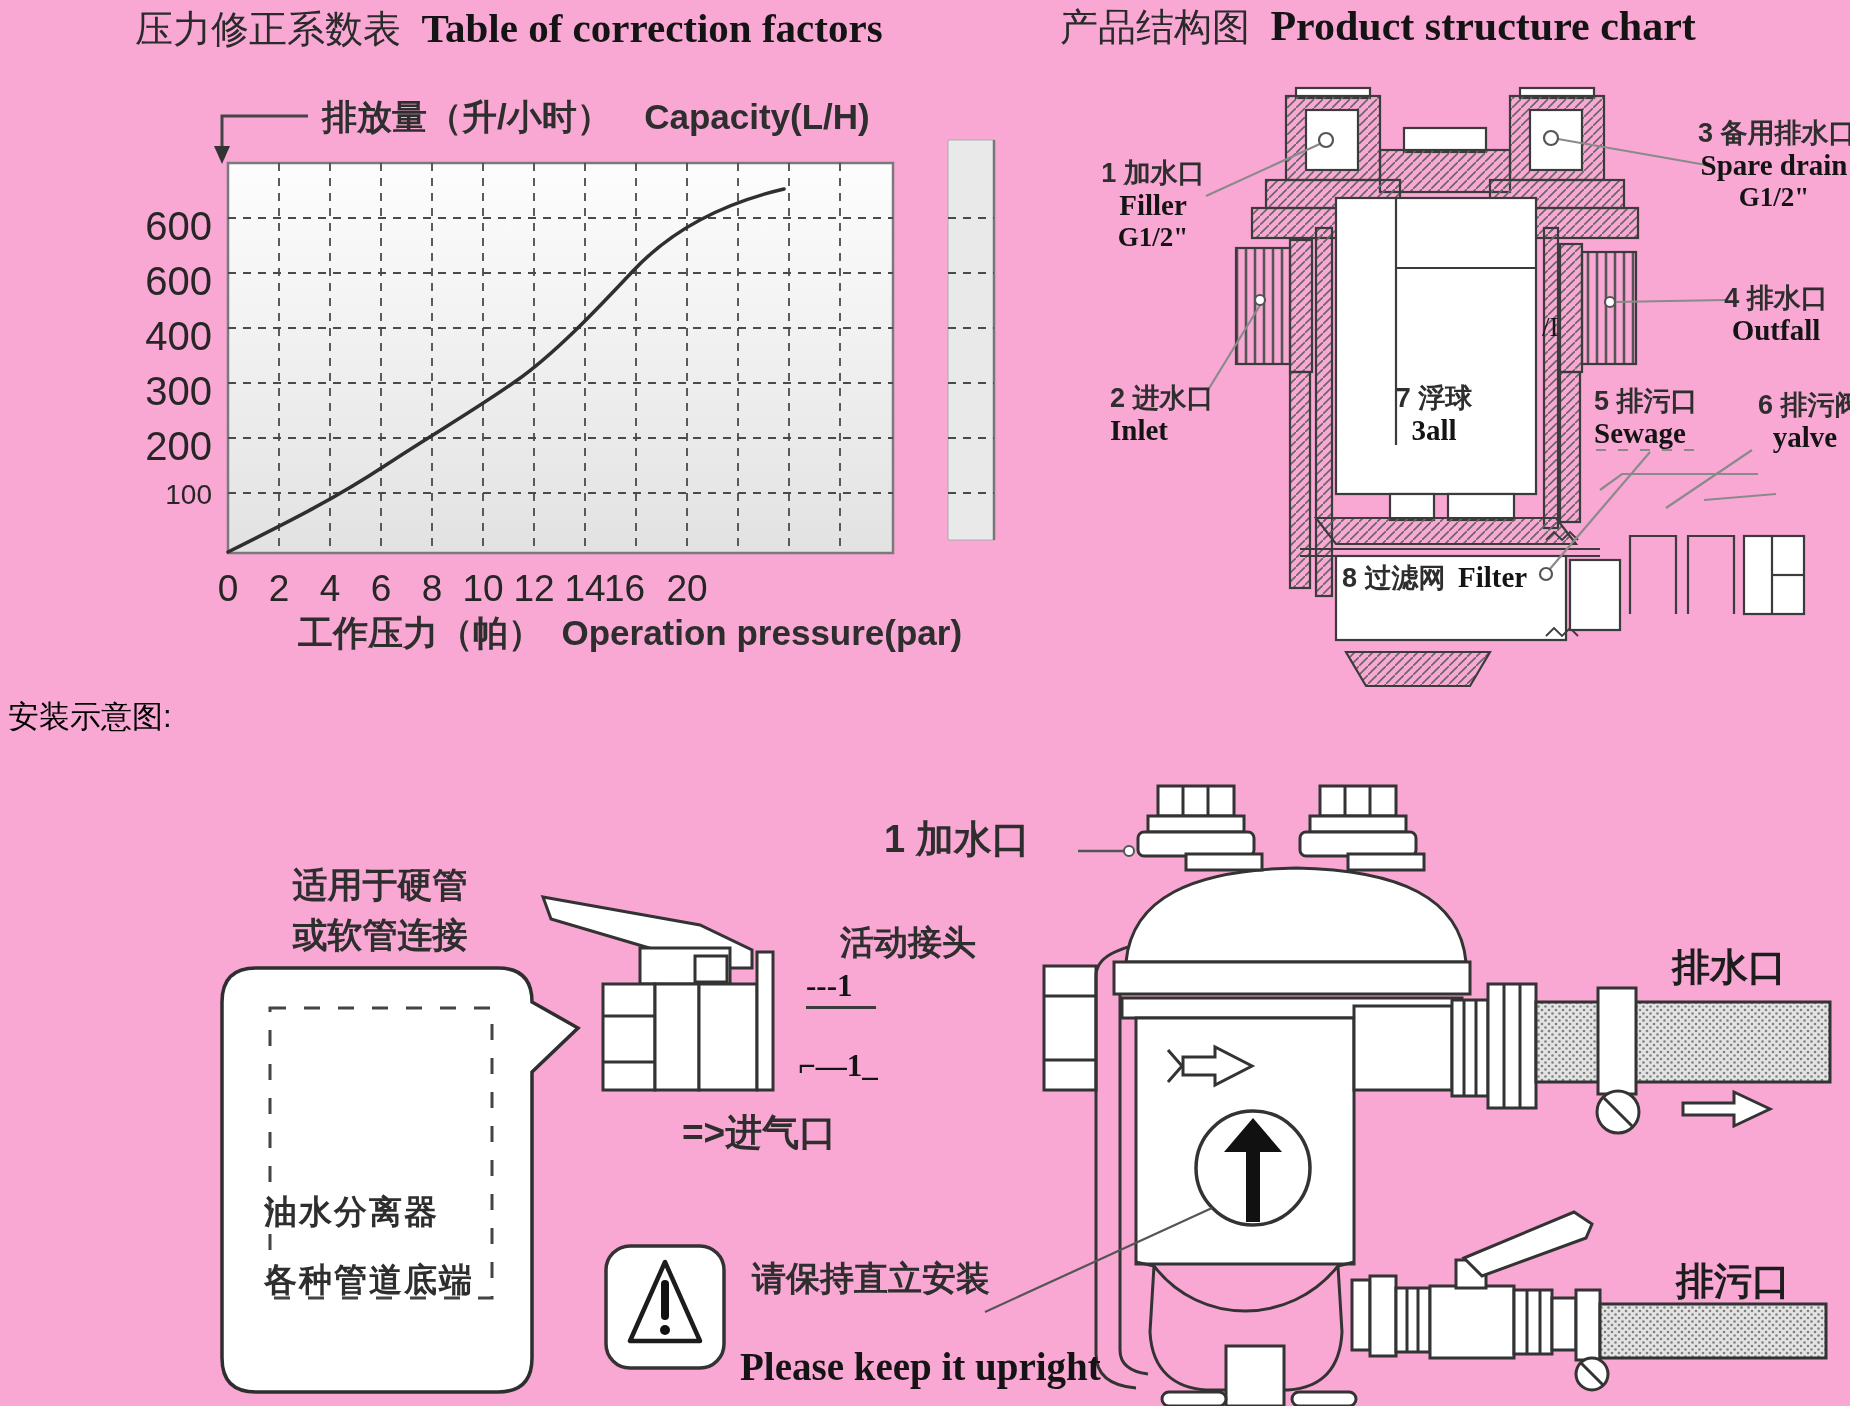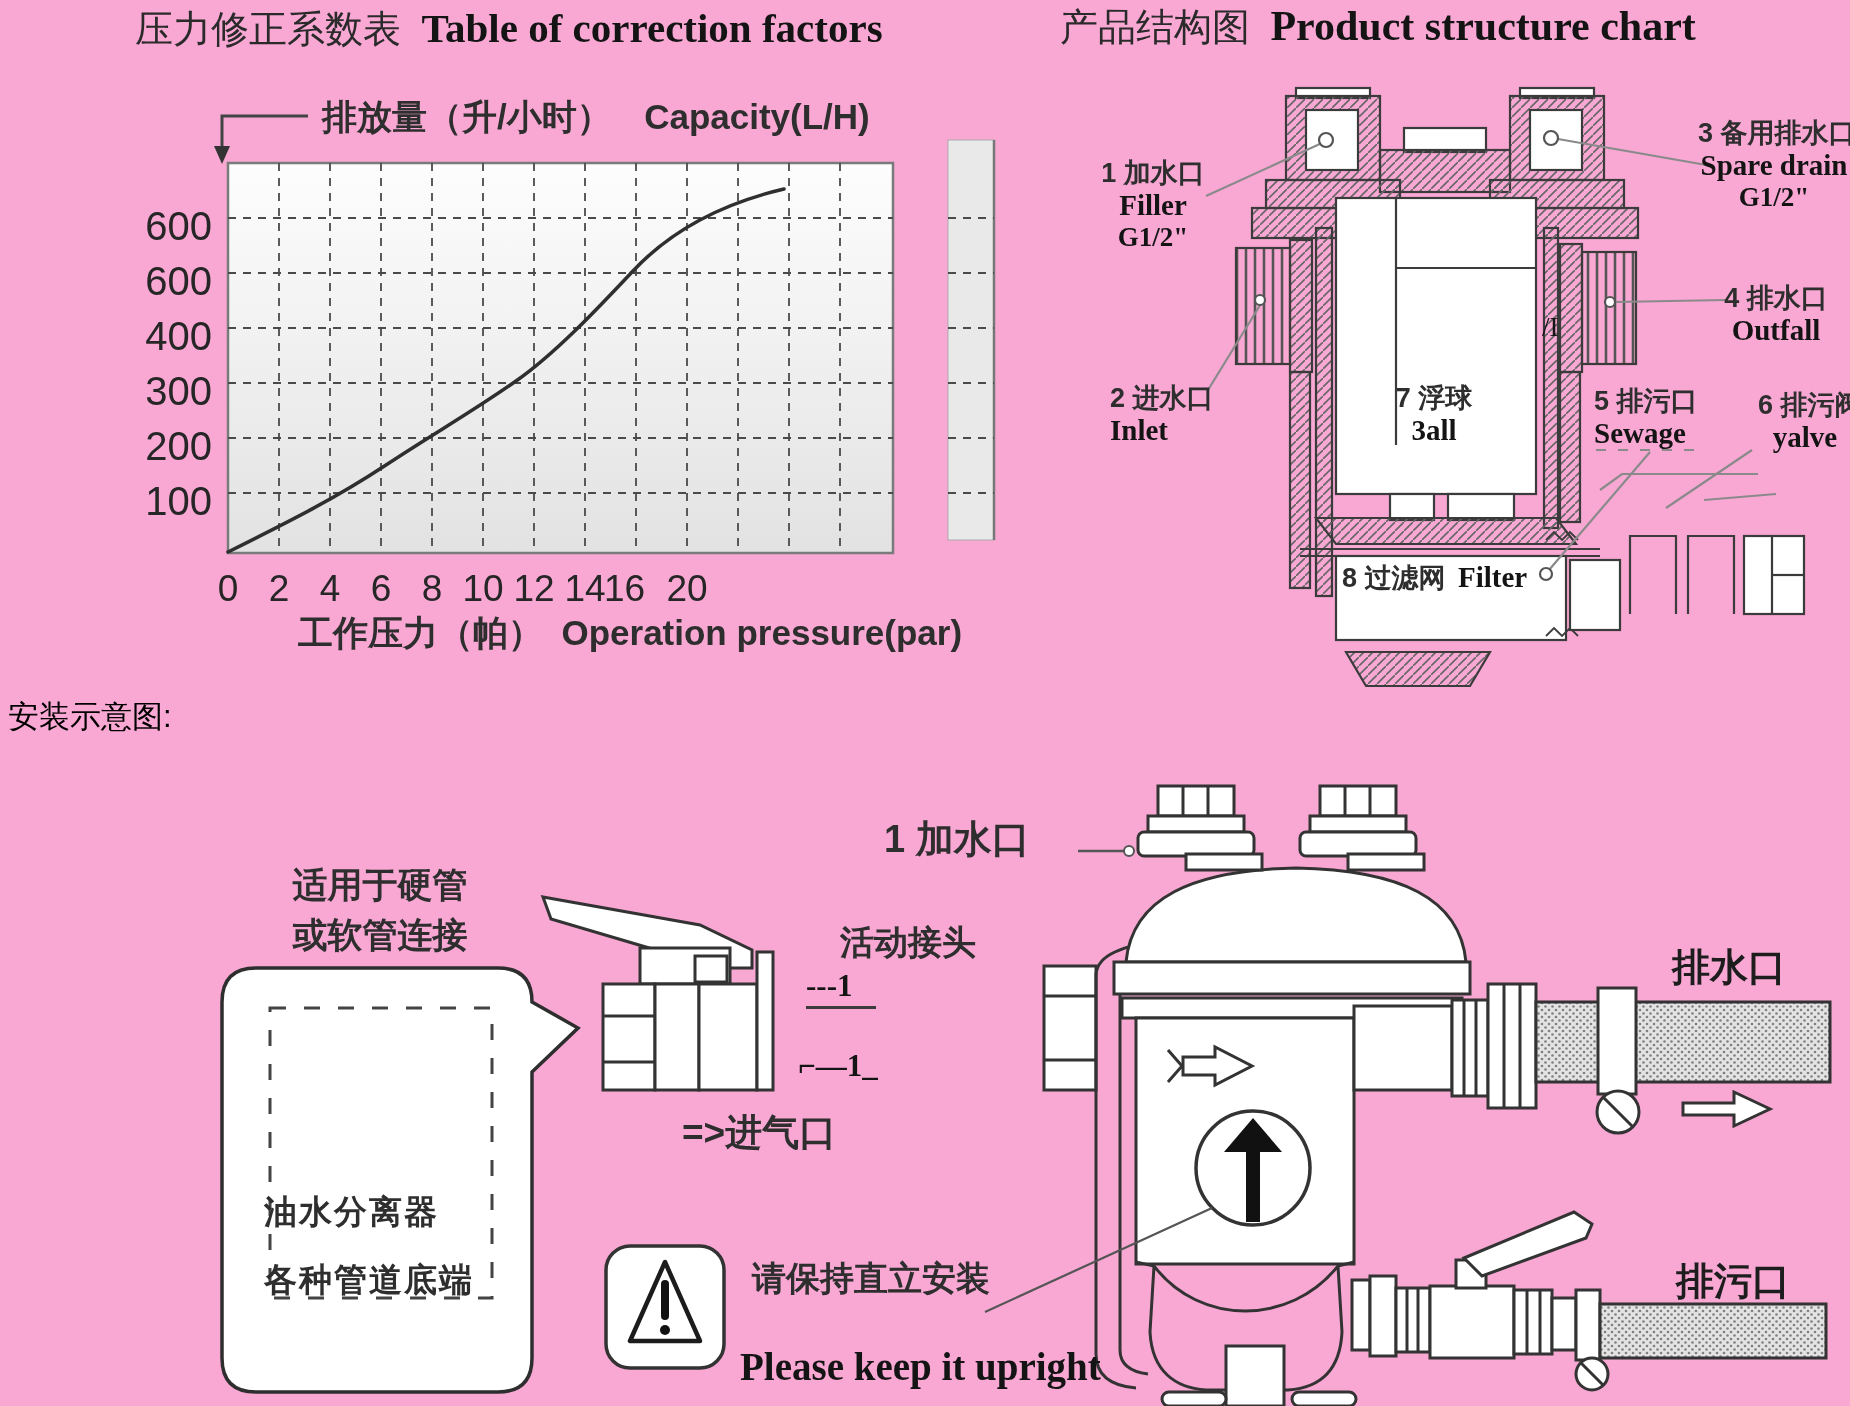--- a/index.html
+++ b/index.html
@@ -81,21 +81,21 @@
   <div class="abs nowrap" style="left:322px;top:94px;">
     <span class="zh" style="font-size:35px;">排放量（升/小时）</span>
     <span class="zh" style="font-size:35px;margin-left:28px;">Capacity(L/H)</span>
   </div>
 
   <div class="abs tick" style="left:128px;top:196px;width:84px;text-align:right;font-size:40px;">600</div>
   <div class="abs tick" style="left:128px;top:251px;width:84px;text-align:right;font-size:40px;">600</div>
   <div class="abs tick" style="left:128px;top:306px;width:84px;text-align:right;font-size:40px;">400</div>
   <div class="abs tick" style="left:128px;top:361px;width:84px;text-align:right;font-size:40px;">300</div>
   <div class="abs tick" style="left:128px;top:416px;width:84px;text-align:right;font-size:40px;">200</div>
-  <div class="abs tick" style="left:128px;top:471px;width:84px;text-align:right;font-size:40px;">100</div>
+  <div class="abs tick" style="left:128px;top:471px;width:84px;text-align:right;font-size:28px;">100</div>
 
   <div class="abs tick" style="left:196px;top:560px;width:64px;text-align:center;font-size:37px;">0</div>
   <div class="abs tick" style="left:247px;top:560px;width:64px;text-align:center;font-size:37px;">2</div>
   <div class="abs tick" style="left:298px;top:560px;width:64px;text-align:center;font-size:37px;">4</div>
   <div class="abs tick" style="left:349px;top:560px;width:64px;text-align:center;font-size:37px;">6</div>
   <div class="abs tick" style="left:400px;top:560px;width:64px;text-align:center;font-size:37px;">8</div>
   <div class="abs tick" style="left:451px;top:560px;width:64px;text-align:center;font-size:37px;">10</div>
   <div class="abs tick" style="left:502px;top:560px;width:64px;text-align:center;font-size:37px;">12</div>
   <div class="abs tick" style="left:553px;top:560px;width:64px;text-align:center;font-size:37px;">14</div>
   <div class="abs tick" style="left:604px;top:560px;width:64px;text-align:left;font-size:37px;">16</div>

